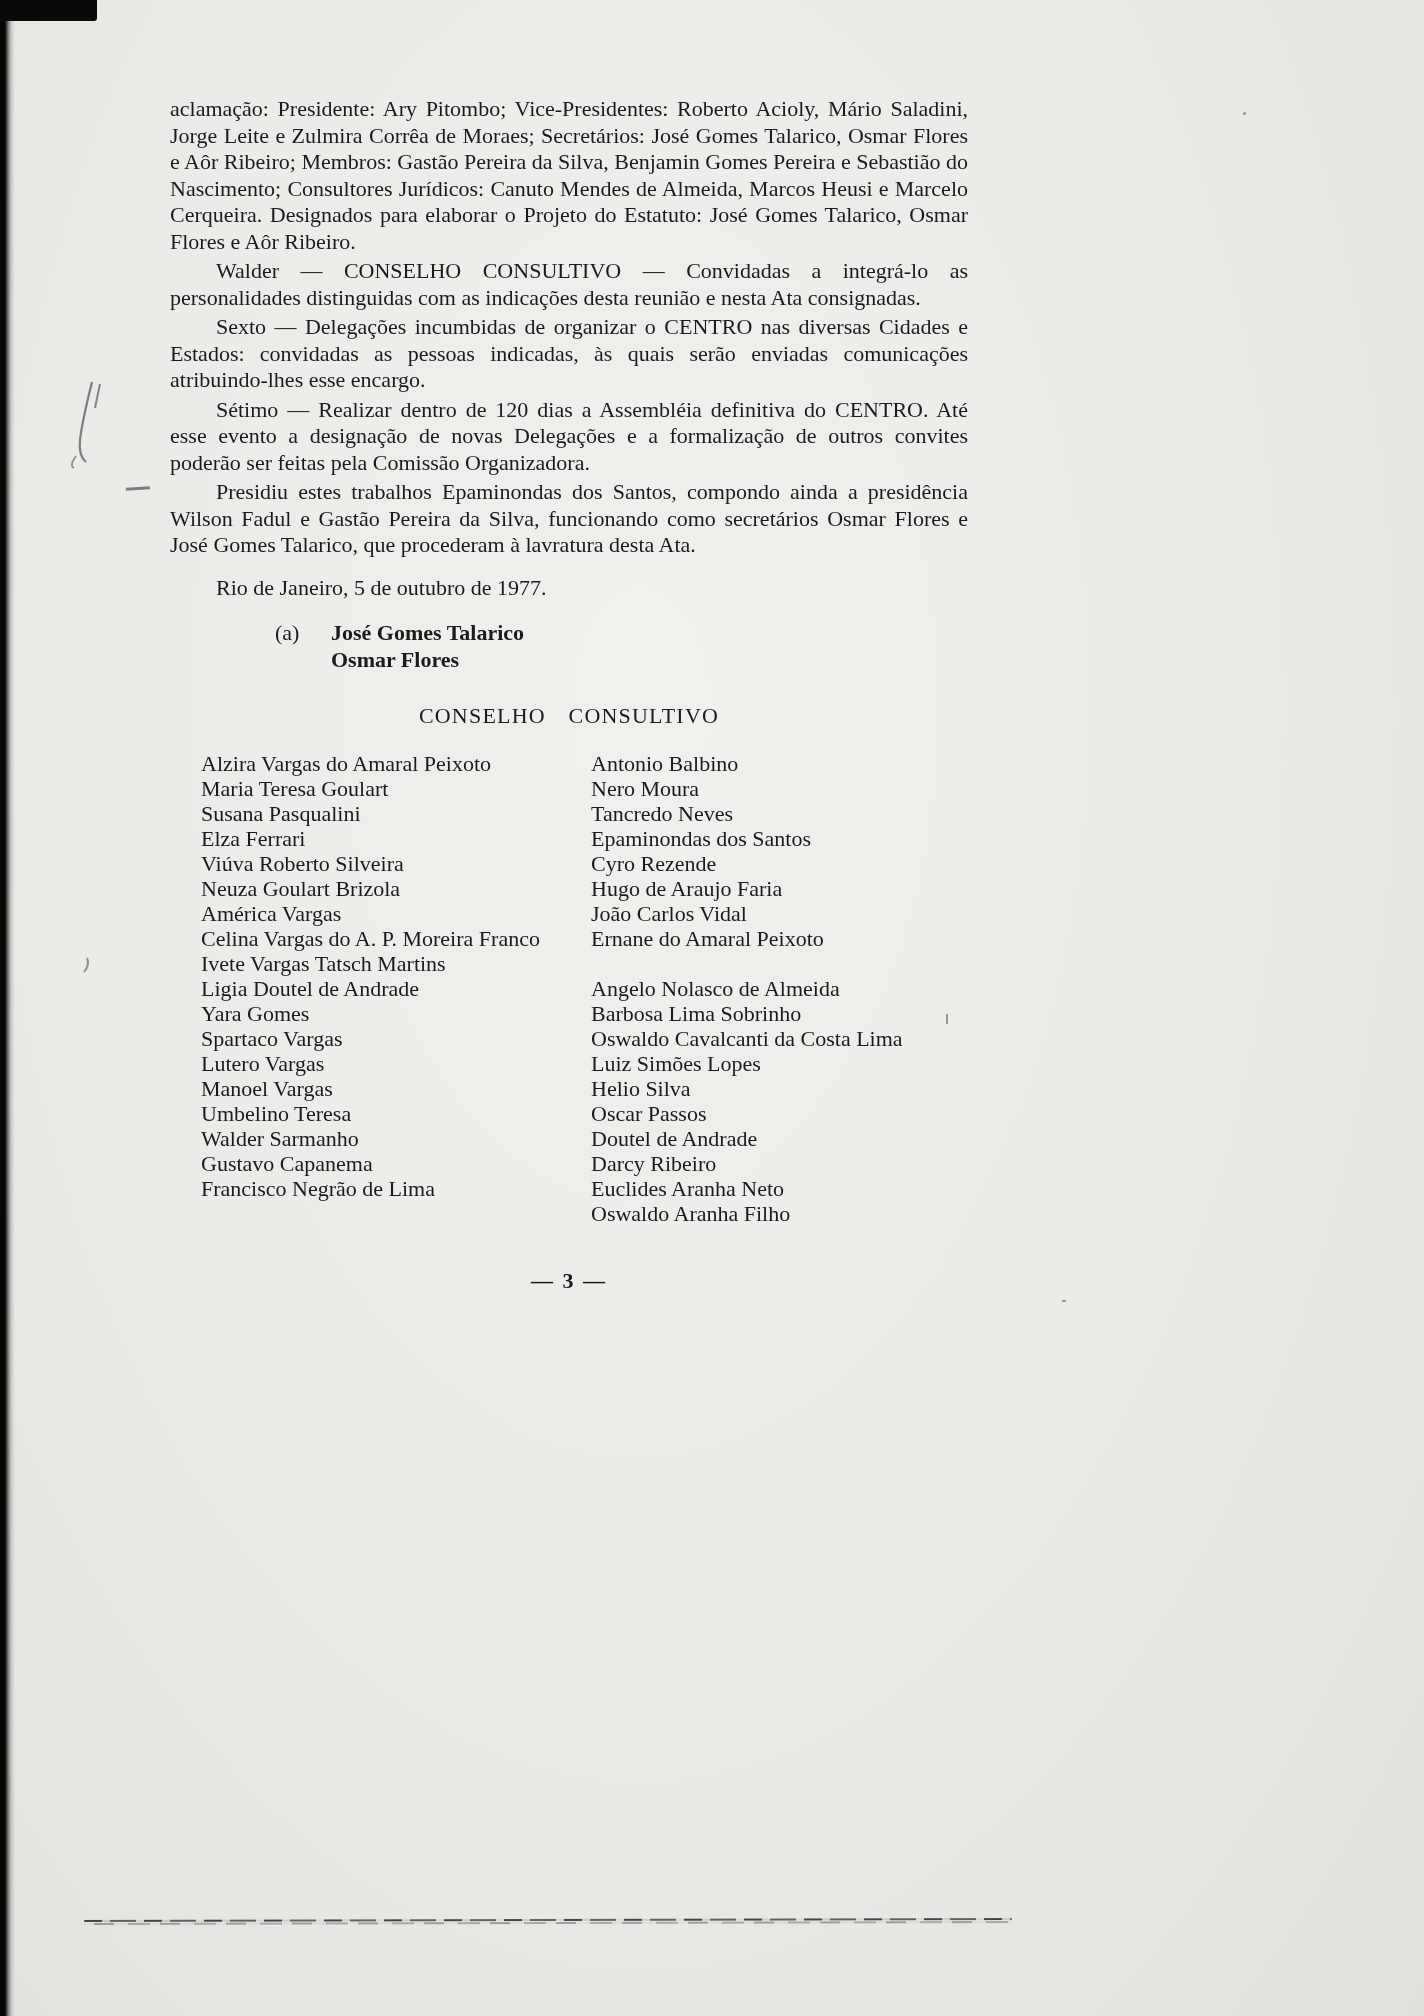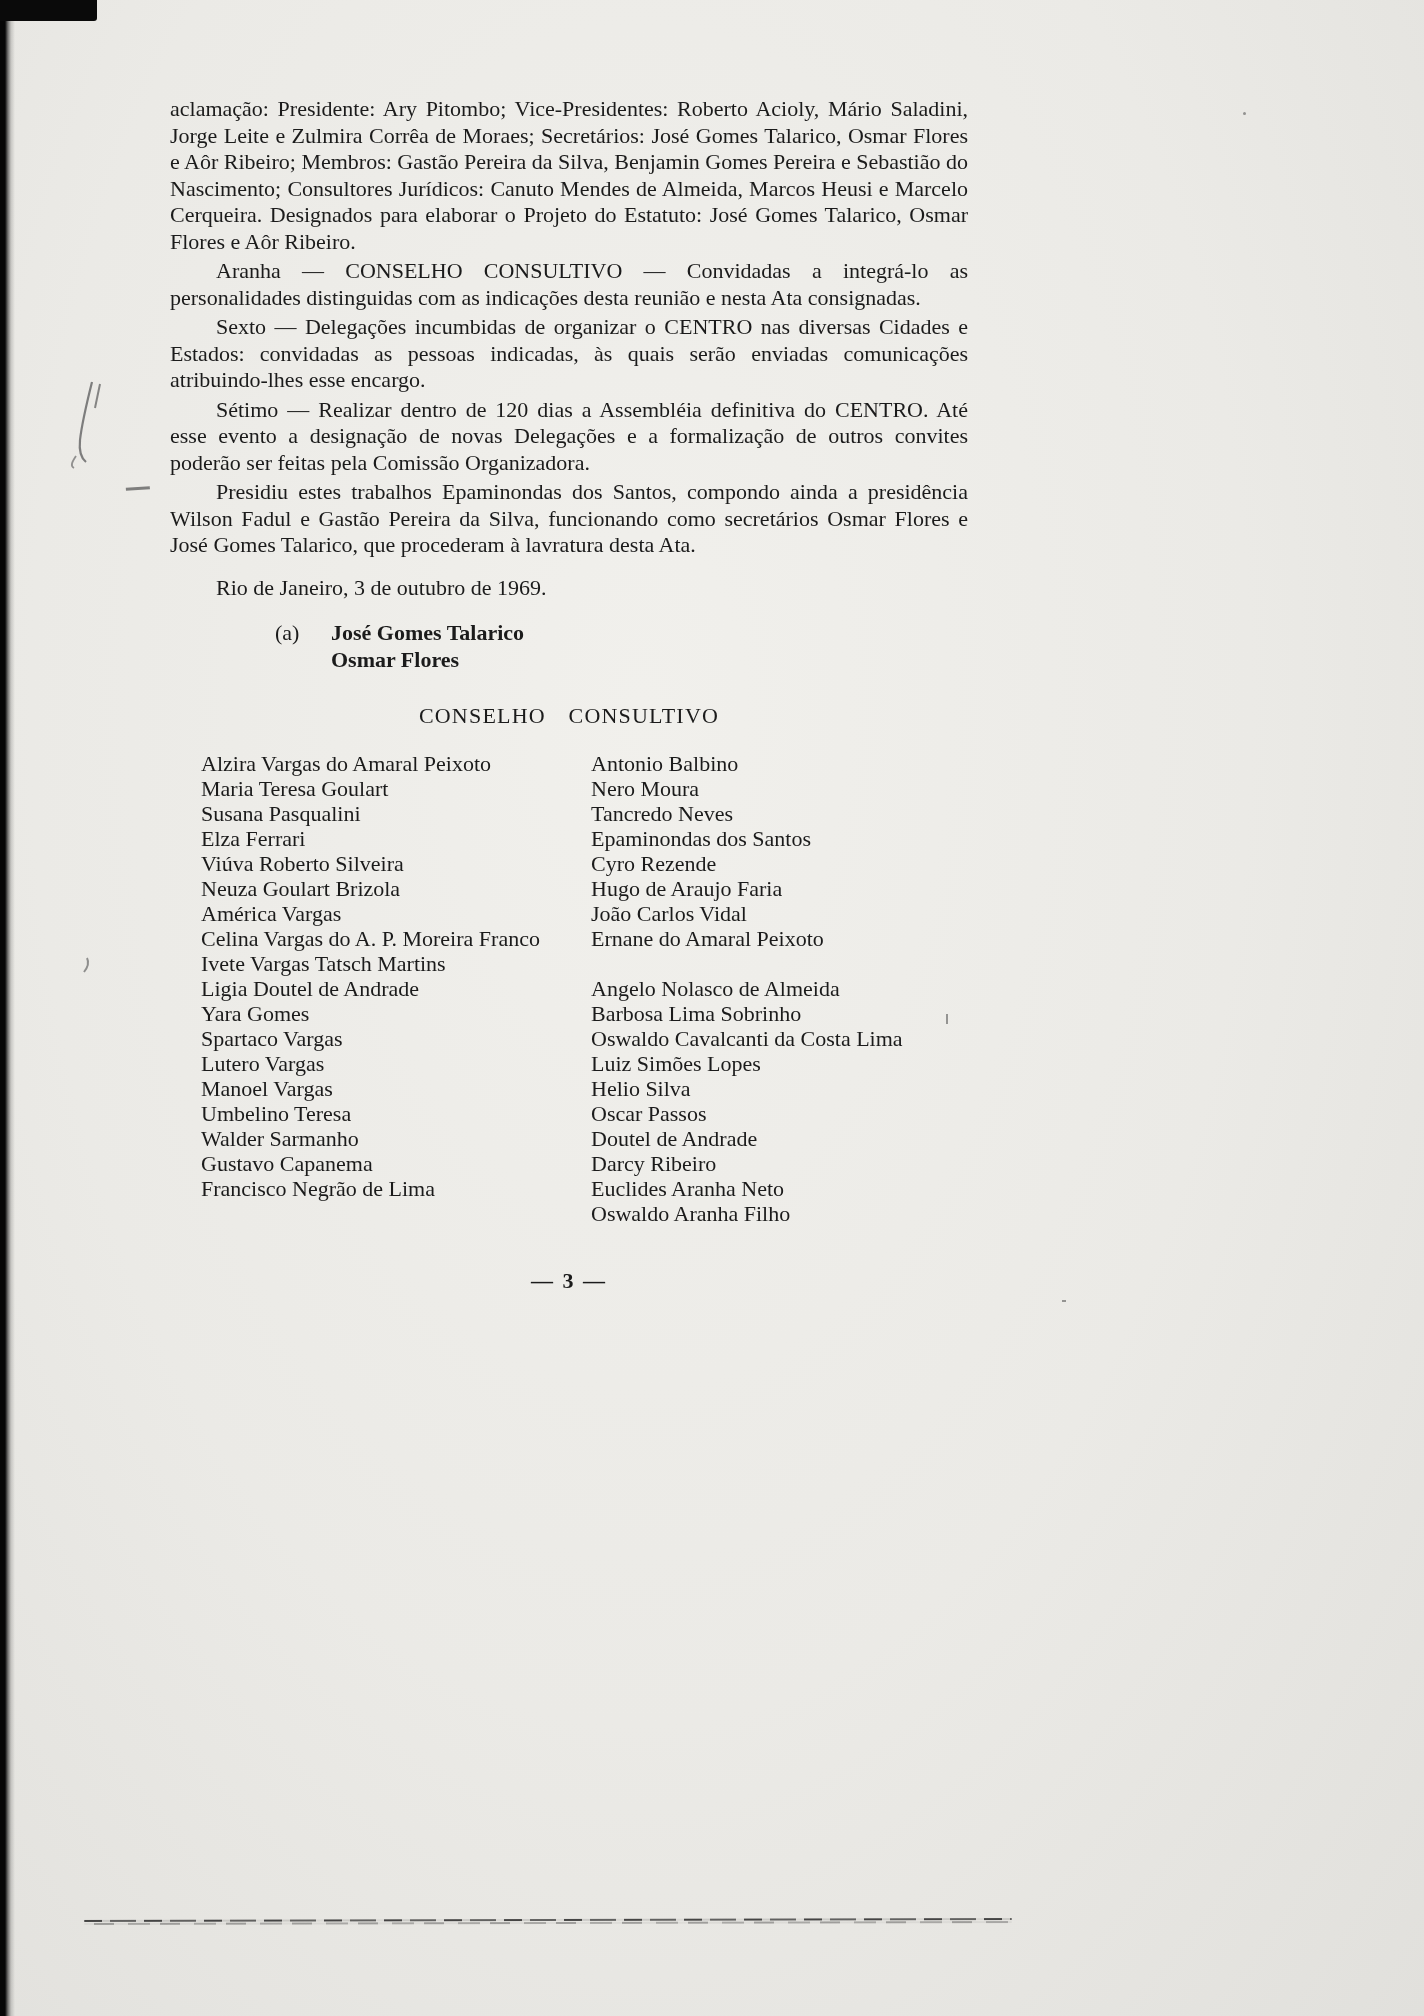--- a/index.html
+++ b/index.html
@@ -96,27 +96,27 @@
     <path d="M7 2 C9 6 8 11 4 16" fill="none" stroke="#777" stroke-width="2" opacity="0.8"></path>
   </svg>
   <div class="speck speck1"></div>
   <div class="speck speck2"></div>
   <div class="speck speck3"></div>
 
   <div class="content">
 
     <div id="paragraphs">
         <p class="para"><span>aclamação: </span><span class="b">Presidente:</span><span> Ary Pitombo; </span><span class="b">Vice-Presidentes</span><span>: Roberto Acioly, Mário Saladini, Jorge Leite e Zulmira Corrêa de Moraes; </span><span class="b">Secretários</span><span>: José Gomes Talarico, Osmar Flores e Aôr Ribeiro; </span><span class="b">Membros</span><span>: Gastão Pereira da Silva, Benjamin Gomes Pereira e Sebastião do Nascimento; </span><span class="b">Consultores Jurídicos</span><span>: Canuto Mendes de Almeida, Marcos Heusi e Marcelo Cerqueira. Designados para elaborar o </span><span class="b">Projeto do Estatuto:</span><span> José Gomes Talarico, Osmar Flores e Aôr Ribeiro.</span></p>
-        <p class="para indent"><span class="b">Aranha</span><span> — CONSELHO CONSULTIVO — Convidadas a integrá-lo as personalidades distinguidas com as indicações desta reunião e nesta Ata consignadas.</span></p>
+        <p class="para indent"><span class="b">Walder</span><span> — CONSELHO CONSULTIVO — Convidadas a integrá-lo as personalidades distinguidas com as indicações desta reunião e nesta Ata consignadas.</span></p>
         <p class="para indent"><span class="b">Sexto</span><span> — Delegações incumbidas de organizar o CENTRO nas diversas Cidades e Estados: convidadas as pessoas indicadas, às quais serão enviadas comunicações atribuindo-lhes esse encargo.</span></p>
         <p class="para indent"><span class="b">Sétimo</span><span> — Realizar dentro de 120 dias a Assembléia definitiva do CENTRO. Até esse evento a designação de novas Delegações e a formalização de outros convites poderão ser feitas pela Comissão Organizadora.</span></p>
         <p class="para indent"><span>Presidiu estes trabalhos Epaminondas dos Santos, compondo ainda a presidência Wilson Fadul e Gastão Pereira da Silva, funcionando como secretários Osmar Flores e José Gomes Talarico, que procederam à lavratura desta Ata.</span></p>
       </div>
 
-    <p class="dateline">Rio de Janeiro, 3 de outubro de 1969.</p>
+    <p class="dateline">Rio de Janeiro, 5 de outubro de 1977.</p>
 
     <div class="signature">
       <span class="sig-marker">(a)</span>
       <div class="sig-names" id="sig-names">
           <div class="sig-name">José Gomes Talarico</div>
           <div class="sig-name">Osmar Flores</div>
         </div>
     </div>
 
     <h2 class="council-title">CONSELHO CONSULTIVO</h2>

